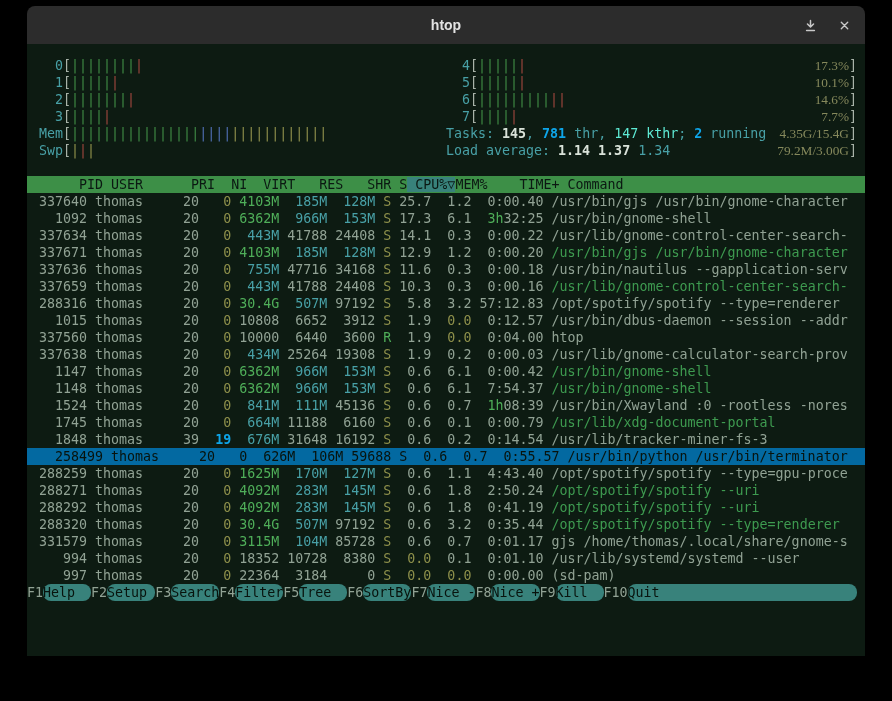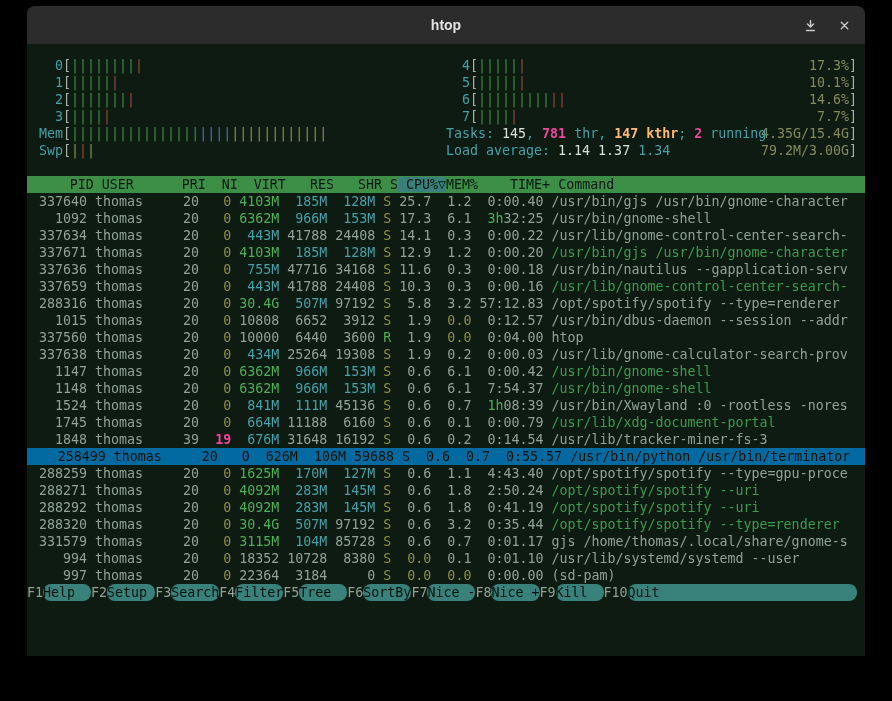--- a/index.html
+++ b/index.html
@@ -12,42 +12,42 @@
   .tb-icons{position:absolute;right:14px;top:0;height:38px;display:flex;align-items:center;gap:20px;}
   .tbicon{width:14px;height:14px;display:inline-flex;align-items:center;justify-content:center;cursor:pointer;}
   .terminal{width:838px;height:612px;background:#0d1b12;box-sizing:border-box;
             padding:13px 8px 0 12px;font-size:13.3px;line-height:17px;overflow:hidden;}
   .line{height:17px;line-height:17px;white-space:pre;position:relative;overflow:hidden;color:#91a294;}
   .mL,.mR{position:absolute;top:0;display:flex;}
   .mL{left:0;width:393px;}
   .mR{left:407px;width:411px;}
   .meter{display:flex;width:100%;}
   .mbar{flex:1;position:relative;overflow:hidden;}
-  .mval{position:absolute;right:0;top:0;}
+  .mval{position:absolute;right:0;top:0;font-family:Liberation Serif, serif;}
   
   .gray{color:#91a294}
   .cyan{color:#48a0a6}
   .cb{color:#5cbcc0;font-weight:bold}
-  .wb{color:#d9e2d9;font-weight:normal}
-  .gb{color:#ec4899;font-weight:bold}
+  .wb{color:#d9e2d9;font-weight:bold}
+  .gb{color:#0ea5e9;font-weight:bold}
   .gb2{color:#4fae59}
   .green{color:#3e9b50}
   .olive{color:#8e904b}
-  .ob{color:#fdba74;font-weight:bold}
+  .ob{color:#5eead4;font-weight:normal}
   .pct{color:#86895c}
   .brk{color:#a9b3a9}
   .b-g{color:#3f8a44}
   .b-r{color:#9e463d}
   .b-b{color:#4f6fb3}
   .b-o{color:#8e904b}
   
   .tab-a{background:#3d8f47;color:#0b1812;cursor:pointer;}
   .tab-i{background:#38827b;color:#0b1812;cursor:pointer;}
   
-  .fullbleed{margin-left:-12px;padding-left:12px;width:830px;box-sizing:content-box;text-align:center;}
+  .fullbleed{margin-left:-12px;padding-left:28px;width:830px;box-sizing:content-box;}
   .hdr{background:#3d8f47;color:#0b1812;}
   .hdr span{color:#0b1812;}
   .hdr .sortc{background:#38827b;}
   
   .row{cursor:default;}
   .row.sel{background:#0369a1;}
   .row.sel span{color:#08130d !important;}
   
   .fbar{display:flex;margin-left:-12px;width:830px;justify-content:center;}
   .fk{color:#91a294;}

